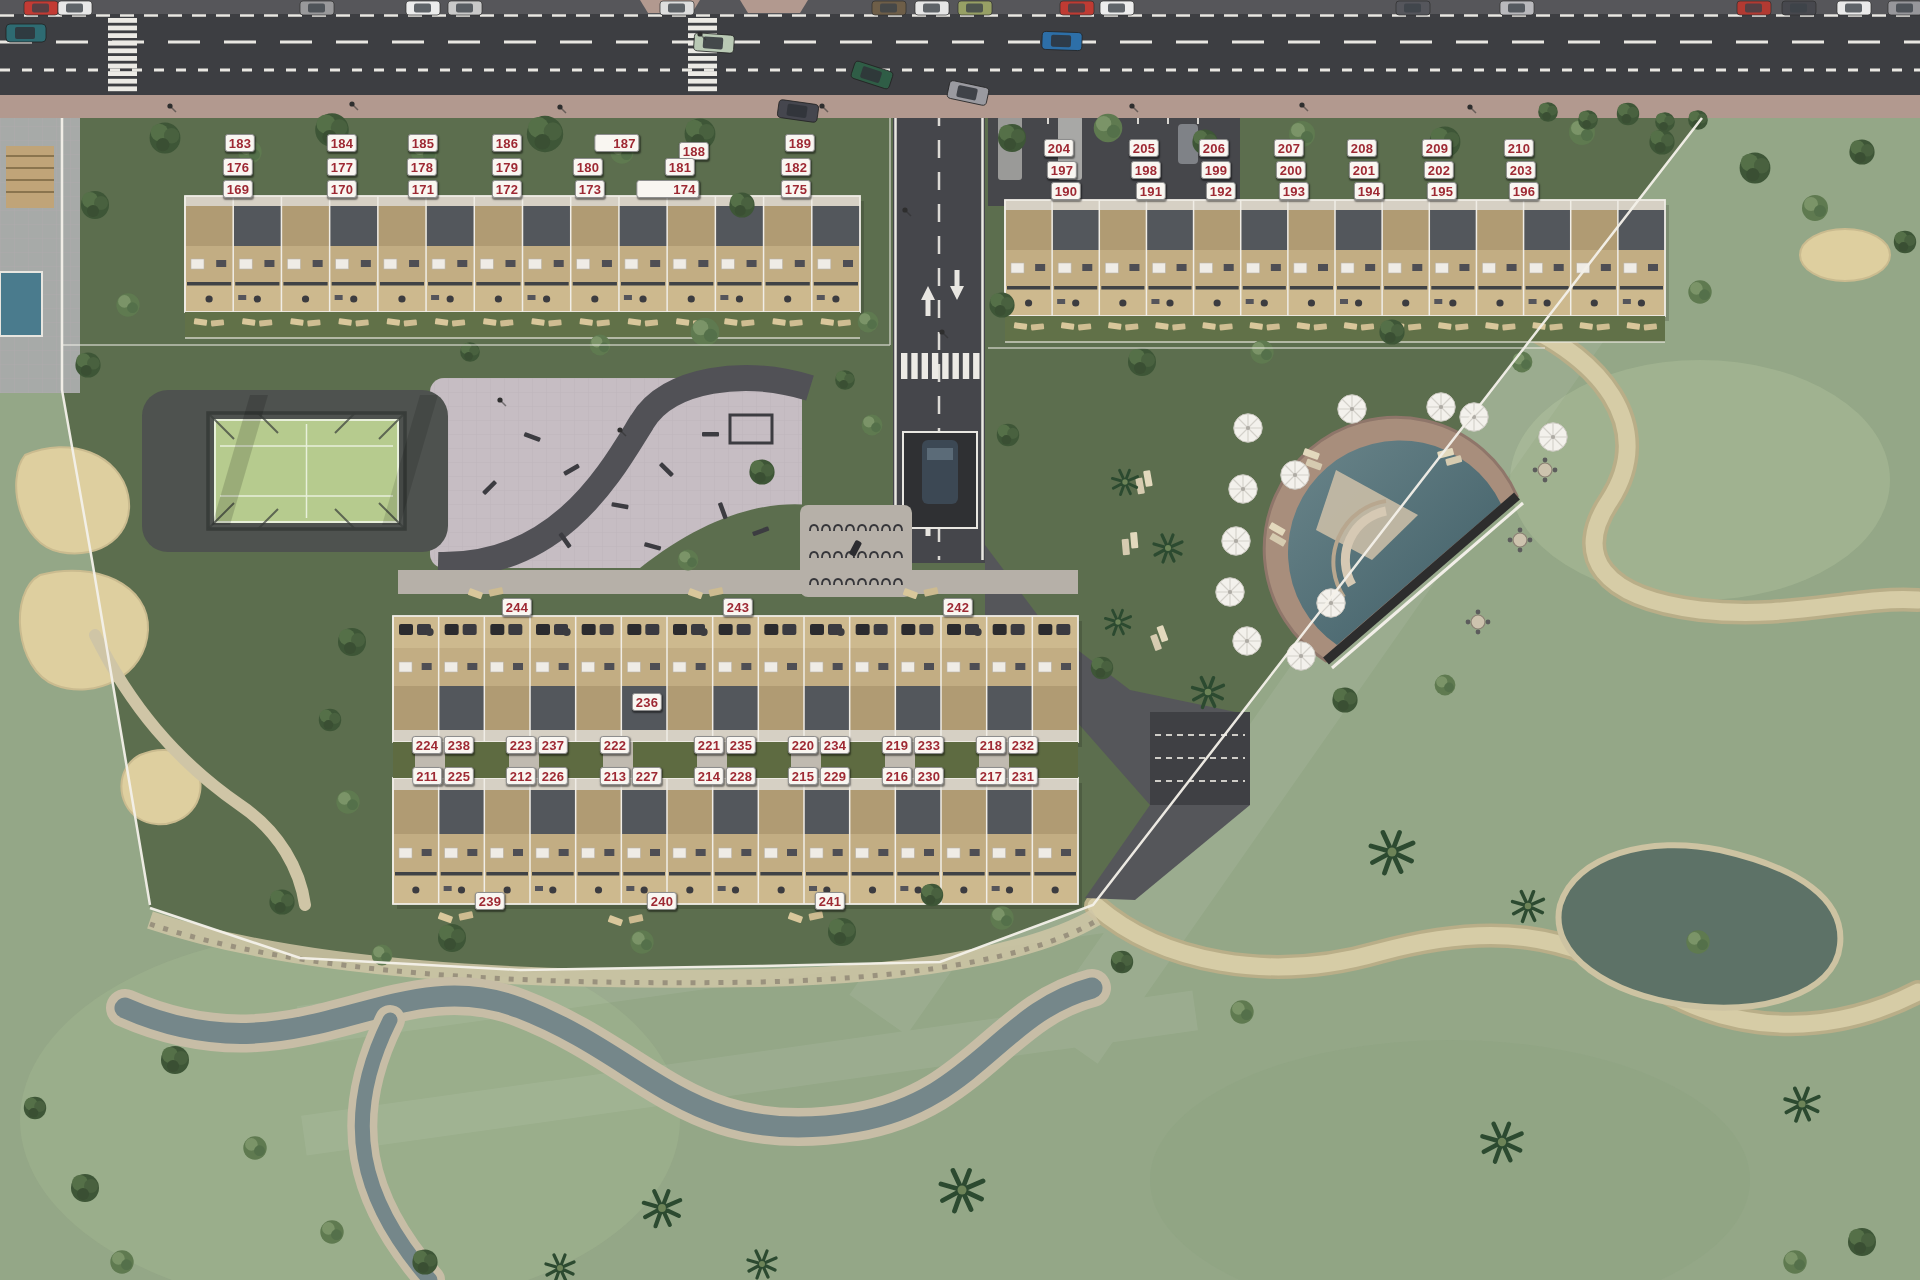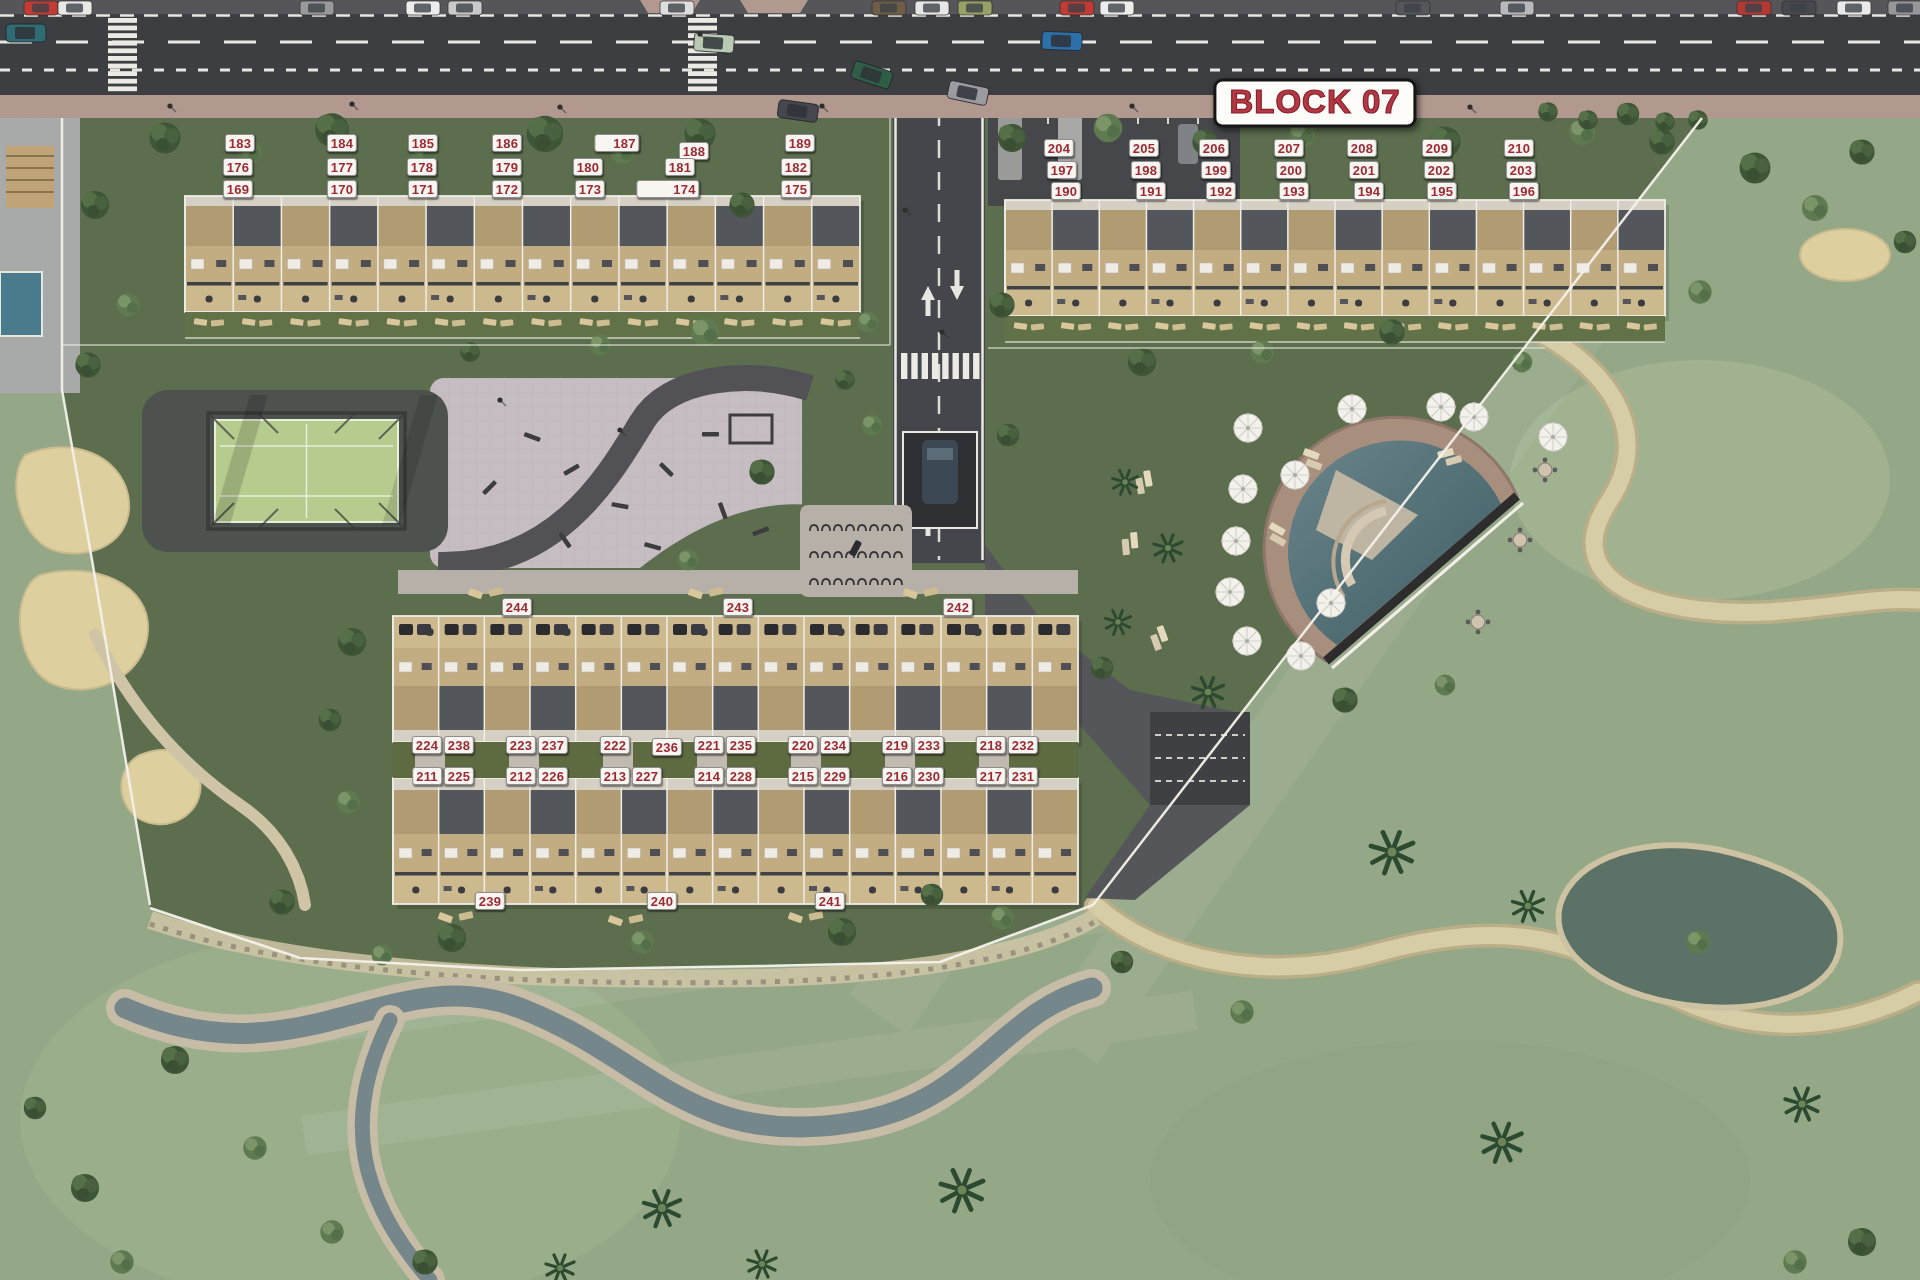--- a/index.html
+++ b/index.html
@@ -1161,21 +1161,21 @@
       <div class="ulabel" style="left: 1442px; top: 191px;">195</div>
       <div class="ulabel" style="left: 1524px; top: 191px;">196</div>
       <div class="ulabel" style="left: 517px; top: 607px;">244</div>
       <div class="ulabel" style="left: 738px; top: 607px;">243</div>
       <div class="ulabel" style="left: 958px; top: 607px;">242</div>
       <div class="ulabel" style="left: 427px; top: 745px;">224</div>
       <div class="ulabel" style="left: 459px; top: 745px;">238</div>
       <div class="ulabel" style="left: 521px; top: 745px;">223</div>
       <div class="ulabel" style="left: 553px; top: 745px;">237</div>
       <div class="ulabel" style="left: 615px; top: 745px;">222</div>
-      <div class="ulabel" style="left: 647px; top: 747px; margin-left: 20px;">236</div>
+      <div class="ulabel" style="left: 647px; top: 702px;">236</div>
       <div class="ulabel" style="left: 709px; top: 745px;">221</div>
       <div class="ulabel" style="left: 741px; top: 745px;">235</div>
       <div class="ulabel" style="left: 803px; top: 745px;">220</div>
       <div class="ulabel" style="left: 835px; top: 745px;">234</div>
       <div class="ulabel" style="left: 897px; top: 745px;">219</div>
       <div class="ulabel" style="left: 929px; top: 745px;">233</div>
       <div class="ulabel" style="left: 991px; top: 745px;">218</div>
       <div class="ulabel" style="left: 1023px; top: 745px;">232</div>
       <div class="ulabel" style="left: 427px; top: 776px;">211</div>
       <div class="ulabel" style="left: 459px; top: 776px;">225</div>
@@ -1190,15 +1190,14 @@
       <div class="ulabel" style="left: 897px; top: 776px;">216</div>
       <div class="ulabel" style="left: 929px; top: 776px;">230</div>
       <div class="ulabel" style="left: 991px; top: 776px;">217</div>
       <div class="ulabel" style="left: 1023px; top: 776px; text-align: right;">231</div>
       <div class="ulabel" style="left: 490px; top: 901px;">239</div>
       <div class="ulabel" style="left: 662px; top: 901px;">240</div>
       <div class="ulabel" style="left: 830px; top: 901px;">241</div>
     </div>
 
 <div id="titles-layer">
-  <div class="plate" id="plate-1" style="left: 1315px; top: 103px;">BLOCK 07</div>
 </div>
 </div>
 
 </body></html>

